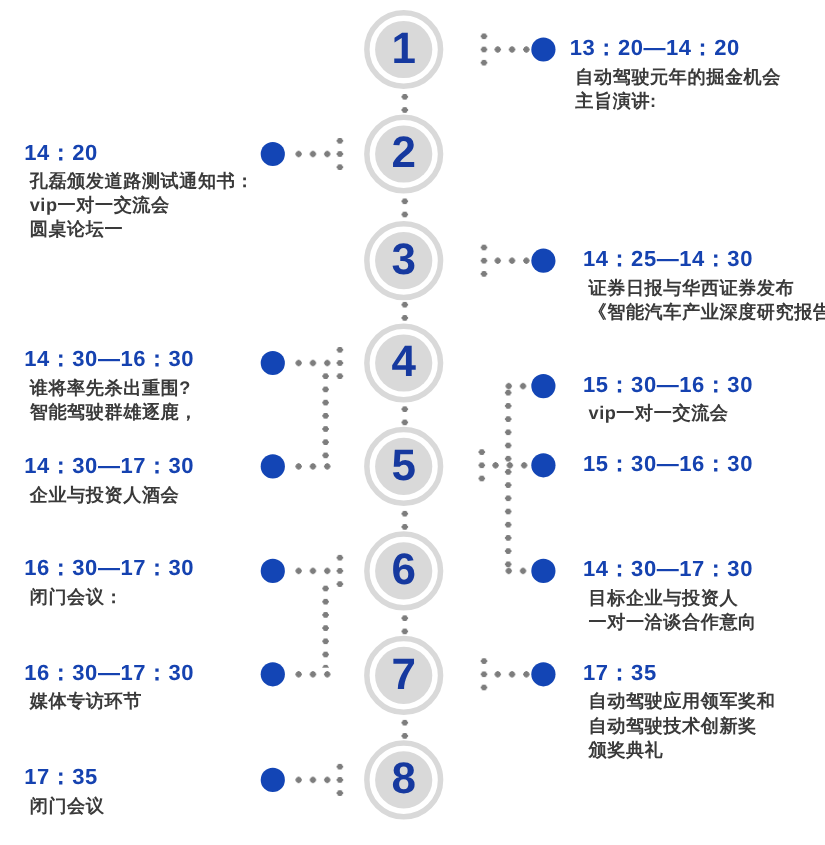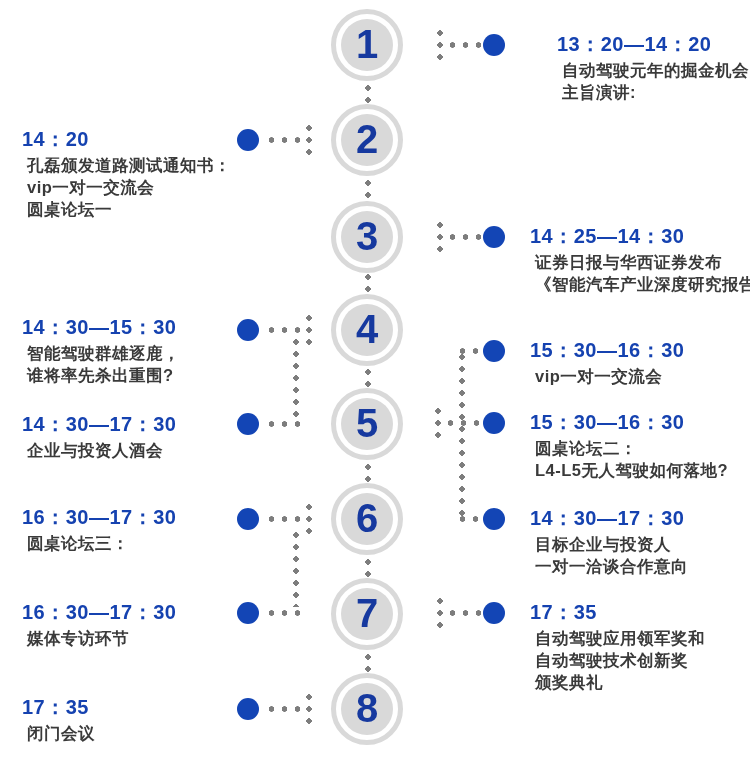--- a/index.html
+++ b/index.html
@@ -143,21 +143,21 @@
 
   <div class="vdots" style="left:459px;top:351px;height:168px"></div>
   <div class="hdots" style="left:456px;top:348px;width:26px"></div>
   <div class="bdot" style="left:483px;top:340px"></div>
   <div class="vdots" style="left:435px;top:405px;height:36px"></div>
   <div class="hdots" style="left:444px;top:420px;width:39px"></div>
   <div class="bdot" style="left:483px;top:412px"></div>
   <div class="hdots" style="left:456px;top:516px;width:26px"></div>
   <div class="bdot" style="left:483px;top:508px"></div>
 
-  <div class="event" style="left:557px;top:31px">
+  <div class="event" style="left:518px;top:31px">
     <div class="time">13：20—14：20</div>
     <div class="desc">
       <div>自动驾驶元年的掘金机会</div>
       <div>主旨演讲:</div>
     </div>
   </div>
 
   <div class="event" style="left:22px;top:126px">
     <div class="time">14：20</div>
     <div class="desc">
@@ -169,53 +169,49 @@
 
   <div class="event" style="left:530px;top:223px">
     <div class="time">14：25—14：30</div>
     <div class="desc">
       <div>证券日报与华西证券发布</div>
       <div>《智能汽车产业深度研究报告》</div>
     </div>
   </div>
 
   <div class="event" style="left:22px;top:314px">
-    <div class="time">14：30—15：30</div>
-    <div class="desc">
+    <div class="time">14：30—16：30</div>
+    <div class="desc">
+      <div>谁将率先杀出重围?</div>
       <div>智能驾驶群雄逐鹿，</div>
-      <div>谁将率先杀出重围?</div>
     </div>
   </div>
 
   <div class="event" style="left:530px;top:337px">
     <div class="time">15：30—16：30</div>
     <div class="desc">
       <div>vip一对一交流会</div>
     </div>
   </div>
 
   <div class="event" style="left:530px;top:409px">
     <div class="time">15：30—16：30</div>
-    <div class="desc">
-      <div>圆桌论坛二：</div>
-      <div>L4-L5无人驾驶如何落地?</div>
-    </div>
   </div>
 
   <div class="event" style="left:22px;top:411px">
     <div class="time">14：30—17：30</div>
     <div class="desc">
       <div>企业与投资人酒会</div>
     </div>
   </div>
 
   <div class="event" style="left:22px;top:504px">
     <div class="time">16：30—17：30</div>
     <div class="desc">
-      <div>圆桌论坛三：</div>
+      <div>闭门会议：</div>
     </div>
   </div>
 
   <div class="event" style="left:530px;top:505px">
     <div class="time">14：30—17：30</div>
     <div class="desc">
       <div>目标企业与投资人</div>
       <div>一对一洽谈合作意向</div>
     </div>
   </div>

